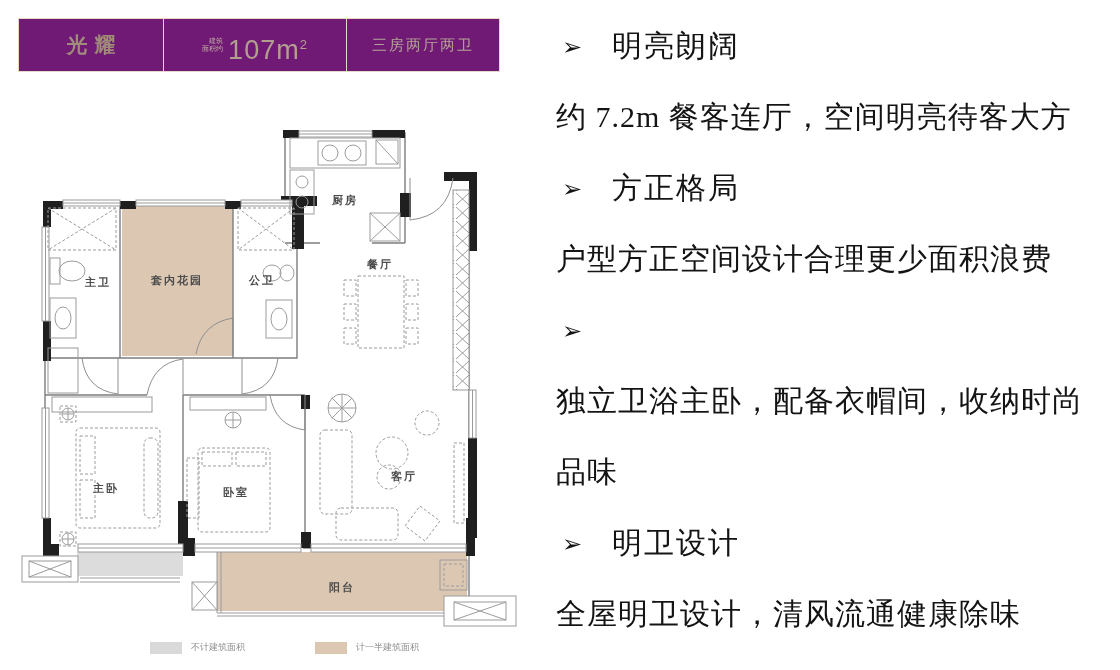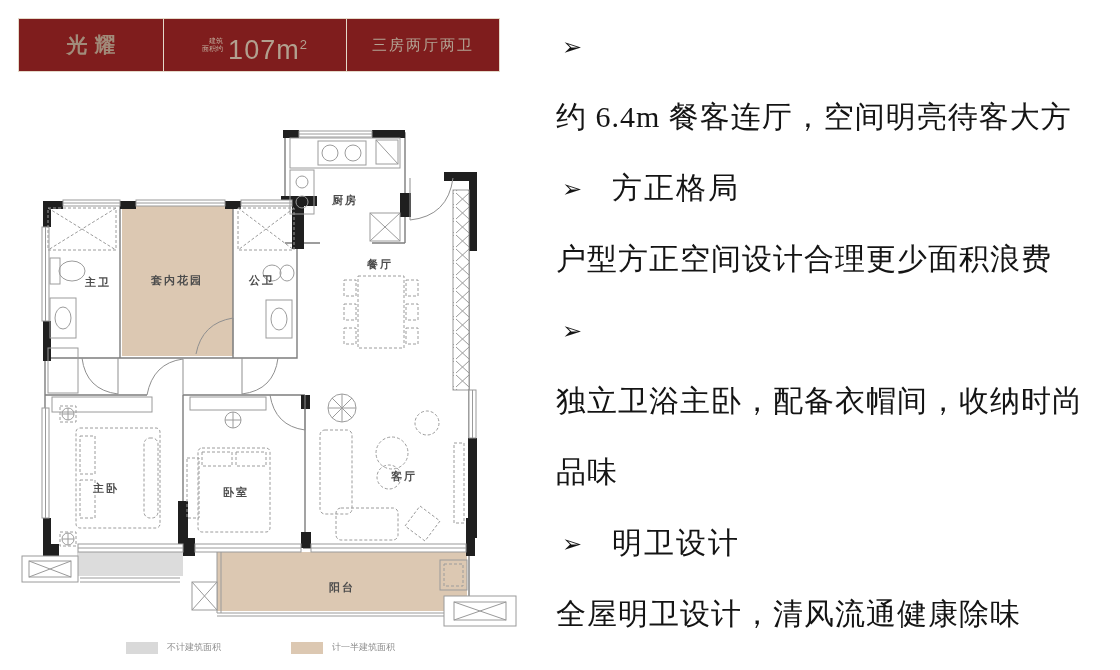--- a/index.html
+++ b/index.html
@@ -1,21 +1,21 @@
 <!DOCTYPE html>
 <html><head>
 <meta charset="utf-8">
 <style>
   html,body{margin:0;padding:0;background:#fff;}
   .page{position:relative;width:1120px;height:670px;background:#fff;overflow:hidden;
         font-family:"Liberation Sans",sans-serif;}
 
   
   .header{position:absolute;left:18px;top:18px;width:480px;height:52px;
-          border:1px solid #e4d9c9;display:flex;background:#7f1d1d;}
+          border:1px solid #e4d9c9;display:flex;background:#701a75;}
   .hcell{display:flex;align-items:center;justify-content:center;}
   .hc1{width:137px;border-right:1px solid #e4d9c9;color:#a18b7a;
        font-size:21px;font-weight:bold;letter-spacing:7px;padding-left:7px;}
   .hc2{flex:1;border-right:1px solid #e4d9c9;color:#b5a392;}
   .area-prefix{display:flex;flex-direction:column;align-items:flex-end;
                font-size:7px;line-height:8px;color:#c3b3a2;margin-right:5px;}
   .area-num{font-size:27px;letter-spacing:1px;color:#b2a08f;margin-top:10px;}
   .area-num sup{font-size:13px;}
   .hc3{width:152px;color:#b3a494;font-size:15px;letter-spacing:2px;}
 
@@ -25,21 +25,21 @@
   .wl2{stroke:#9a9a9a;stroke-width:1;fill:none;}
   .blk{fill:#1f1f1f;stroke:none;}
   .win{stroke:#9a9a9a;stroke-width:1;fill:#fff;}
   .fur{stroke:#9c9c9c;stroke-width:1;fill:none;stroke-dasharray:3 2;}
   .furs{stroke:#9c9c9c;stroke-width:1;fill:none;}
   .arc{stroke:#8f8f8f;stroke-width:1;fill:none;}
   .lbl{font-family:"Liberation Sans",sans-serif;font-size:11px;font-weight:600;
        fill:#4c4c4c;letter-spacing:2px;text-anchor:middle;}
 
   
-  .legend{position:absolute;left:126px;top:641px;display:flex;
+  .legend{position:absolute;left:150px;top:641px;display:flex;
           font-size:9px;color:#8b8b8b;}
   .legend .item{display:flex;align-items:center;gap:9px;}
   .legend .item + .item{margin-left:70px;font-family:Liberation Mono, monospace;}
 
   
   .features{position:absolute;left:556px;top:11px;width:560px;}
   .f-line{height:71px;display:flex;align-items:center;color:#141414;
           font-family:"Liberation Serif",serif;font-size:30px;white-space:nowrap;}
   .f-bullet{font-family:"DejaVu Sans",sans-serif;font-size:24px;
             margin-left:6px;margin-right:30px;line-height:1;}
@@ -269,23 +269,24 @@
       <svg width="32" height="12">
         <rect x="0" y="0" width="32" height="12" fill="#dcc8b2"></rect>
       </svg>
       <span>计一半建筑面积</span>
     </div>
   </div>
 
   <div class="features">
     <div class="f-line f-heading">
       <span class="f-bullet">➢</span>
-    </div>
-    <div class="f-line f-body">
-      <span class="f-text">约 6.4m 餐客连厅，空间明亮待客大方</span>
+      <span class="f-text">明亮朗阔</span>
+    </div>
+    <div class="f-line f-body">
+      <span class="f-text">约 7.2m 餐客连厅，空间明亮待客大方</span>
     </div>
     <div class="f-line f-heading">
       <span class="f-bullet">➢</span>
       <span class="f-text">方正格局</span>
     </div>
     <div class="f-line f-body">
       <span class="f-text">户型方正空间设计合理更少面积浪费</span>
     </div>
     <div class="f-line f-heading">
       <span class="f-bullet">➢</span>

